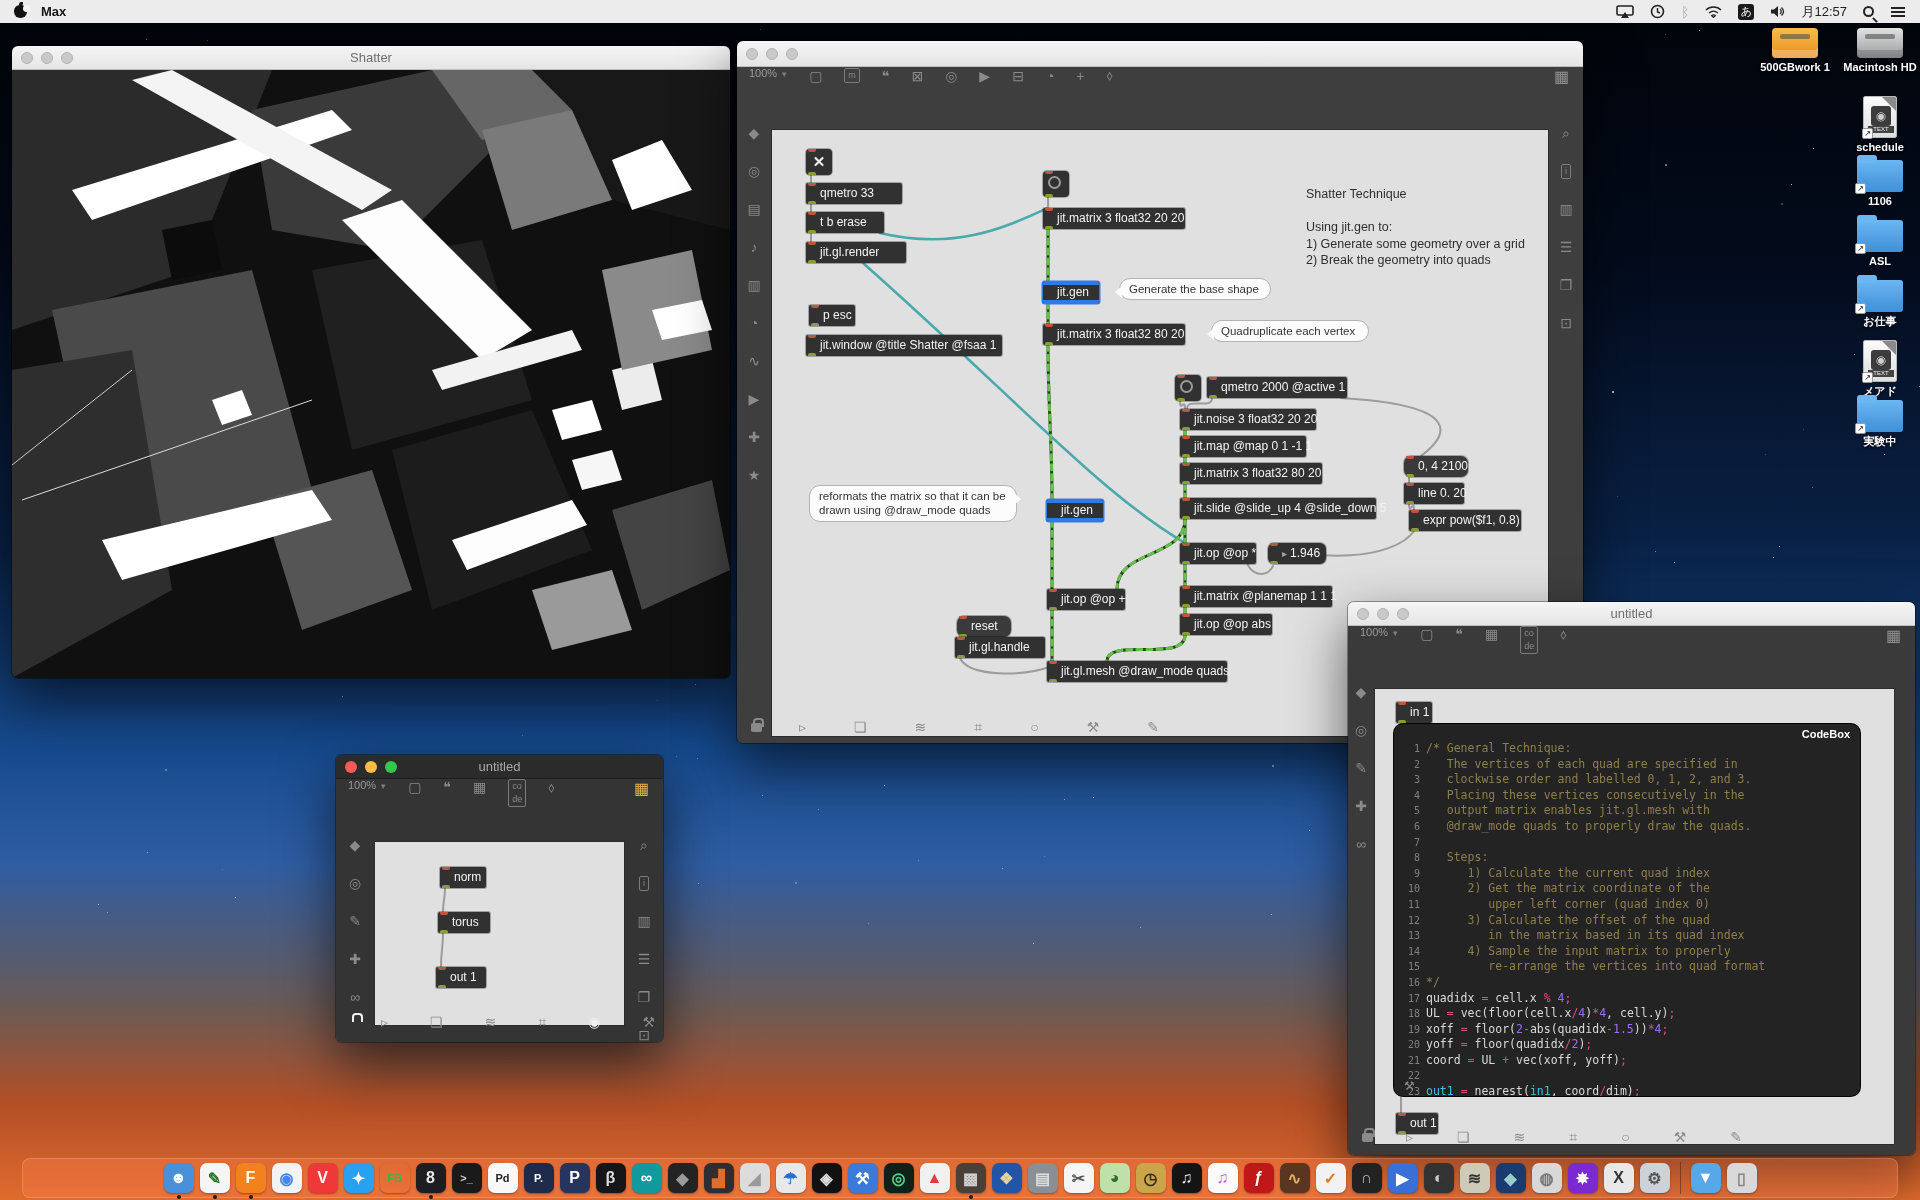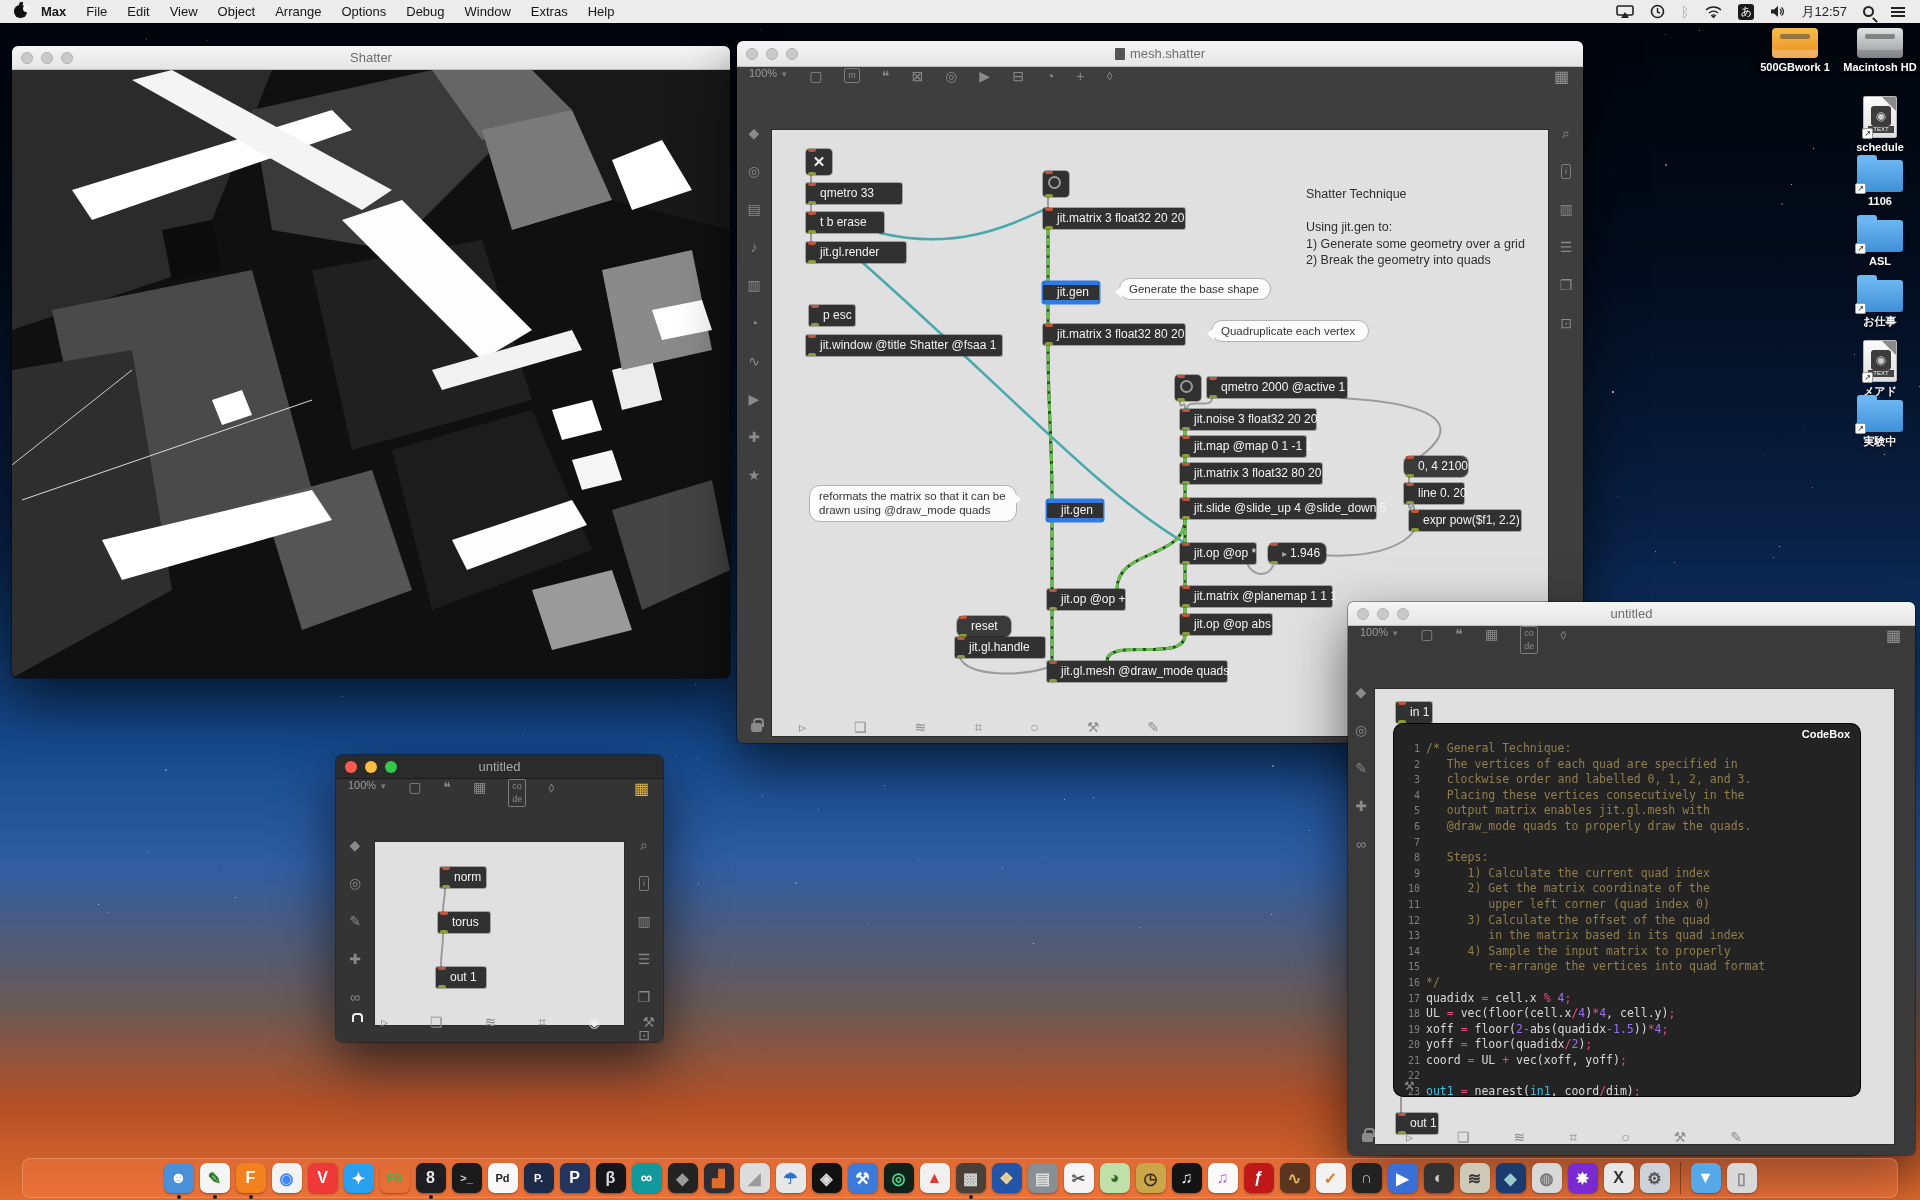--- a/index.html
+++ b/index.html
@@ -272,21 +272,20 @@
       <div class="star" style="left: 1874px; top: 118px; width: 1px; height: 1px; opacity: 0.41;"></div>
       <div class="star" style="left: 1168px; top: 534px; width: 1px; height: 1px; opacity: 0.48;"></div>
       <div class="star" style="left: 522px; top: 735px; width: 1px; height: 1px; opacity: 0.36;"></div>
       <div class="star" style="left: 222px; top: 869px; width: 1px; height: 1px; opacity: 0.26;"></div>
       <div class="star" style="left: 1830px; top: 604px; width: 1px; height: 1px; opacity: 0.63;"></div>
     </div>
 
   <div id="menubar">
     <span class="apple"></span>
     <span class="mi app">Max</span>
-    <span id="menu-items"><span class="mi">File</span><span class="mi">Edit</span><span class="mi">View</span><span class="mi">Object</span><span class="mi">Arrange</span><span class="mi">Options</span><span class="mi">Debug</span><span class="mi">Window</span><span class="mi">Extras</span><span class="mi">Help</span></span>
     <div id="mb-right">
       <svg width="18" height="13" viewBox="0 0 18 13">
           <rect x="1" y="1" width="16" height="9" rx="1.5" fill="none" stroke="#222" stroke-width="1.6"></rect>
           <path d="M9 7 L13 13 L5 13 Z" fill="#222"></path>
         </svg>
       <svg width="15" height="15" viewBox="0 0 15 15">
           <circle cx="7.5" cy="7.5" r="6" fill="none" stroke="#222" stroke-width="1.6"></circle>
           <path d="M7.5 4 L7.5 8 L10 9" fill="none" stroke="#222" stroke-width="1.4"></path>
         </svg>
       <span class="st dim" style="font-size:14px">ᛒ</span>
@@ -401,21 +400,20 @@
     </div>
   </div>
 
   <div class="win" id="win-mesh" style="left:737px; top:41px; width:846px; height:702px;">
     <div class="tbar light" style="height:26px">
       <div class="lights">
           <span class="lt off"></span>
           <span class="lt off"></span>
           <span class="lt off"></span>
         </div>
-      <div class="title"><span class="doc-mini"></span><span>mesh.shatter</span></div>
     </div>
     <div class="pbody" style="top:26px">
       <div class="ptool" style="top:0">
         <span class="zoomlbl"><span>100%</span> <span class="car">▼</span></span>
         <span id="mesh-ticons" style="display:flex;align-items:center">
             <span class="ticon">▢</span>
             <span class="ticon boxed">m</span>
             <span class="ticon">❝</span>
             <span class="ticon">⊠</span>
             <span class="ticon">◎</span>
@@ -512,21 +510,21 @@
             <span class="out"></span>
             <span class="ring"></span>
           </div>
           <div class="mb" style="left: 436px; top: 248px; width: 140px;"><span class="in"></span><span class="out"></span><span>qmetro 2000 @active 1</span></div>
           <div class="mb" style="left: 409px; top: 280px; width: 136px;"><span class="in"></span><span class="out"></span><span>jit.noise 3 float32 20 20</span></div>
           <div class="mb" style="left: 409px; top: 307px; width: 126px;"><span class="in"></span><span class="out"></span><span>jit.map @map 0 1 -1 1</span></div>
           <div class="mb" style="left: 409px; top: 334px; width: 142px;"><span class="in"></span><span class="out"></span><span>jit.matrix 3 float32 80 20</span></div>
           <div class="mb" style="left: 409px; top: 369px; width: 196px;"><span class="in"></span><span class="out"></span><span>jit.slide @slide_up 4 @slide_down 5</span></div>
           <div class="mb msg" style="left: 633px; top: 327px; width: 64px;"><span class="in"></span><span class="out"></span><span>0, 4 2100</span></div>
           <div class="mb" style="left: 633px; top: 354px; width: 60px;"><span class="in"></span><span class="out"></span><span>line 0. 20</span></div>
-          <div class="mb" style="left: 638px; top: 381px; width: 112px;"><span class="in"></span><span class="out"></span><span>expr pow($f1, 2.2)</span></div>
+          <div class="mb" style="left: 638px; top: 381px; width: 112px;"><span class="in"></span><span class="out"></span><span>expr pow($f1, 0.8)</span></div>
           <div class="mb" style="left: 409px; top: 414px; width: 76px;"><span class="in"></span><span class="out"></span><span>jit.op @op *</span></div>
           <div class="mb flo" style="left: 497px; top: 414px; width: 58px;"><span class="in"></span><span class="out"></span><span class="tri">▸</span><span>1.946</span></div>
           <div class="mb" style="left: 409px; top: 457px; width: 152px;"><span class="in"></span><span class="out"></span><span>jit.matrix @planemap 1 1 1</span></div>
           <div class="mb" style="left: 409px; top: 485px; width: 92px;"><span class="in"></span><span class="out"></span><span>jit.op @op abs</span></div>
           <div class="bub" style="left: 38px; top: 356px; width: 208px;">reformats the matrix so that it can be
 drawn using @draw_mode quads<span class="ptrR"></span></div>
           <div class="mb sel" style="left: 276px; top: 371px; width: 56px;"><span class="in"></span><span class="out"></span><span>jit.gen</span><span class="selbar t"></span><span class="selbar b"></span></div>
           <div class="mb" style="left: 276px; top: 460px; width: 78px;"><span class="in"></span><span class="out"></span><span>jit.op @op +</span></div>
           <div class="mb msg" style="left: 186px; top: 487px; width: 54px;"><span class="in"></span><span class="out"></span><span>reset</span></div>
           <div class="mb" style="left: 184px; top: 508px; width: 90px;"><span class="in"></span><span class="out"></span><span>jit.gl.handle</span></div>

